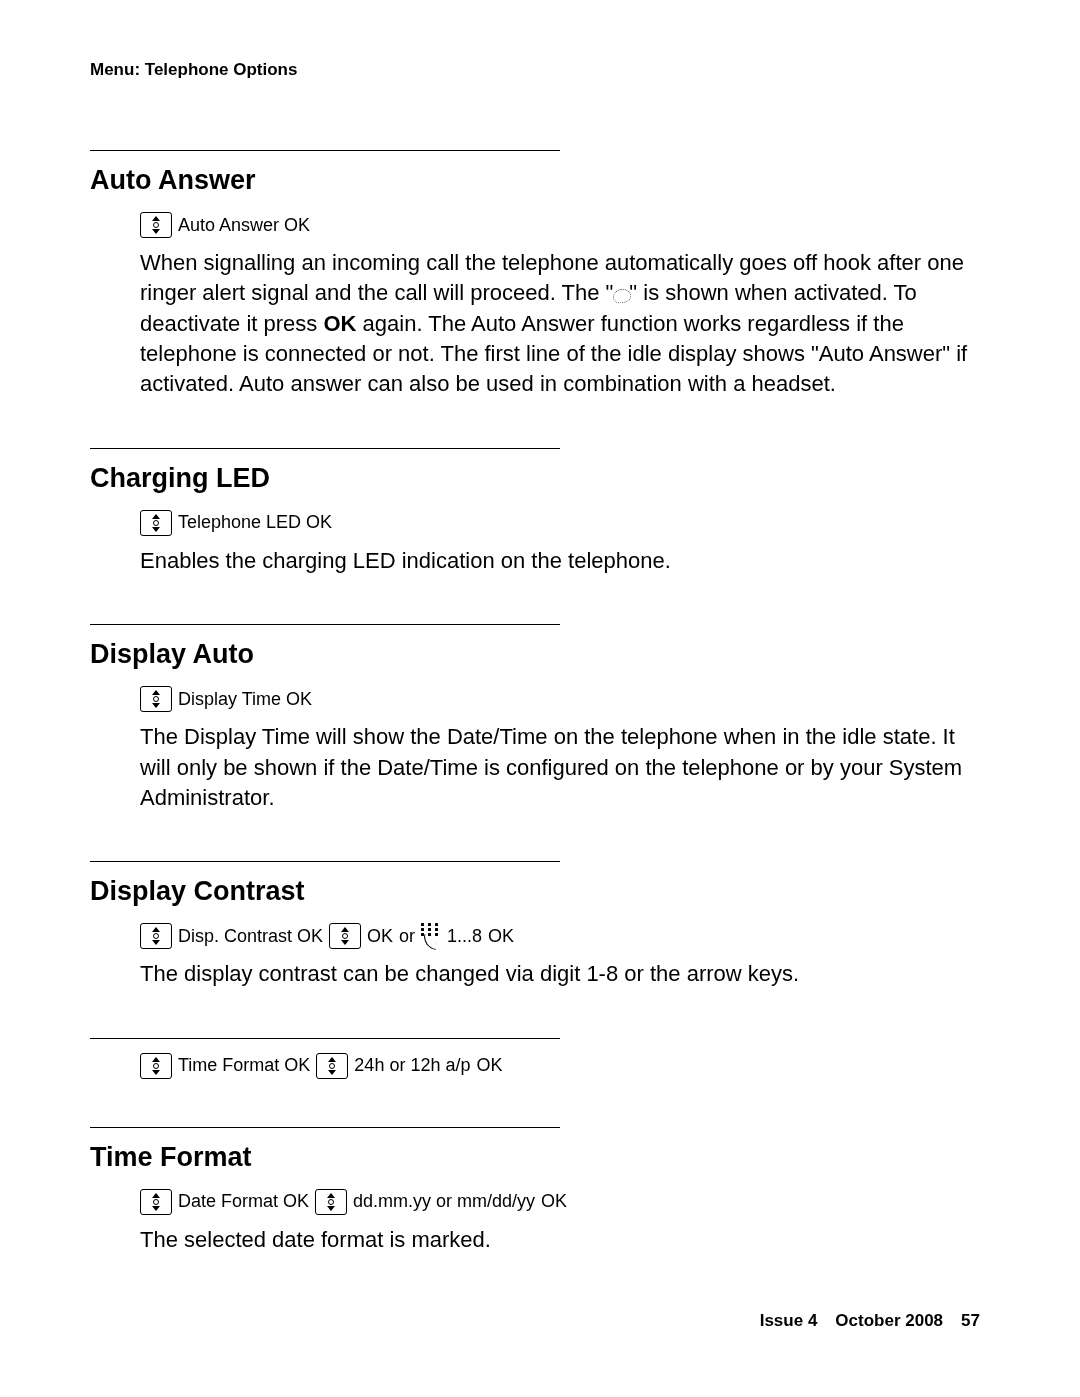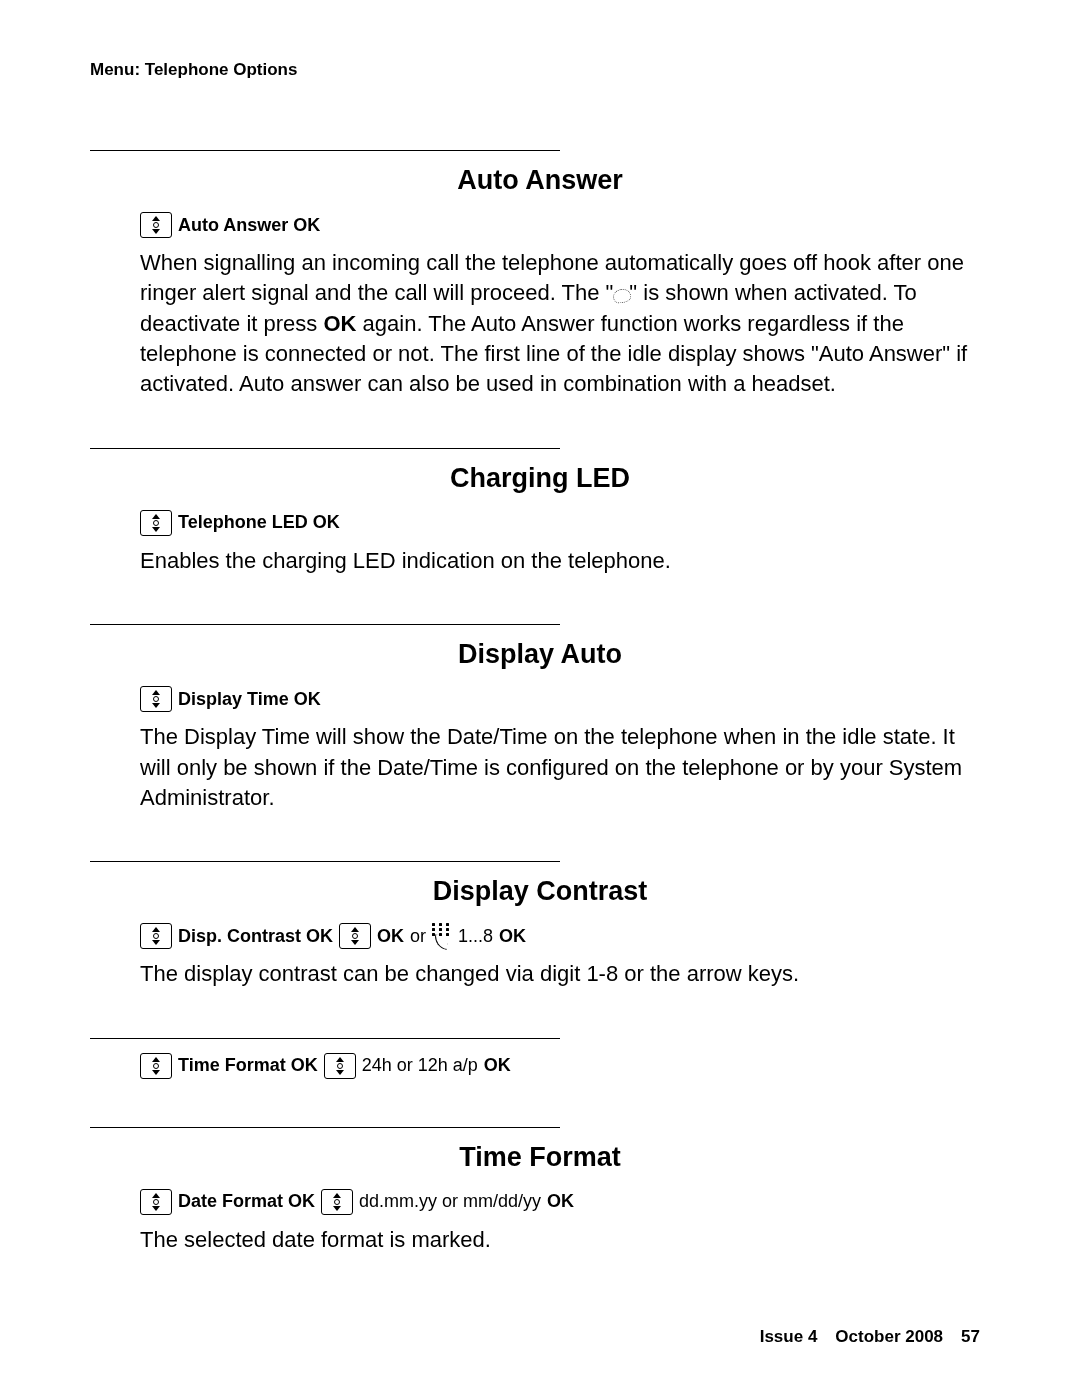--- a/index.html
+++ b/index.html
@@ -23,32 +23,31 @@
   .hr-rule {
     border: none;
     border-top: 1.5px solid #000;
     width: 470px;
     margin: 0 0 14px 0;
   }
   h2 {
     font-size: 27px;
     font-weight: bold;
     margin-bottom: 16px;
-    text-align: center;
   }
   .nav-line {
     margin-left: 50px;
     display: flex;
     align-items: center;
     flex-wrap: wrap;
     gap: 6px;
     font-size: 18px;
     margin-bottom: 10px;
   }
-  .nav-line .bold { font-weight: bold; }
+  .nav-line .bold { font-weight: normal; }
   .body-text {
     margin-left: 50px;
     font-size: 22px;
     line-height: 1.38;
     margin-top: 8px;
   }
   .key-icon {
     display: inline-block;
     width: 32px;
     height: 26px;
@@ -126,21 +125,21 @@
   .dotted-inline::before {
     content: "";
     position: absolute;
     width: 100%; height: 100%;
     border: 1.5px dotted #555;
     border-radius: 50% 50% 40% 40%;
     transform: rotate(-10deg);
   }
   .footer {
     position: absolute;
-    bottom: 50px;
+    bottom: 66px;
     right: 100px;
     font-size: 17px;
     font-weight: bold;
     display: flex;
     gap: 18px;
     margin-top: 44px;
   }
   .footer .pageno { font-weight: bold; }
 </style>
 </head>

